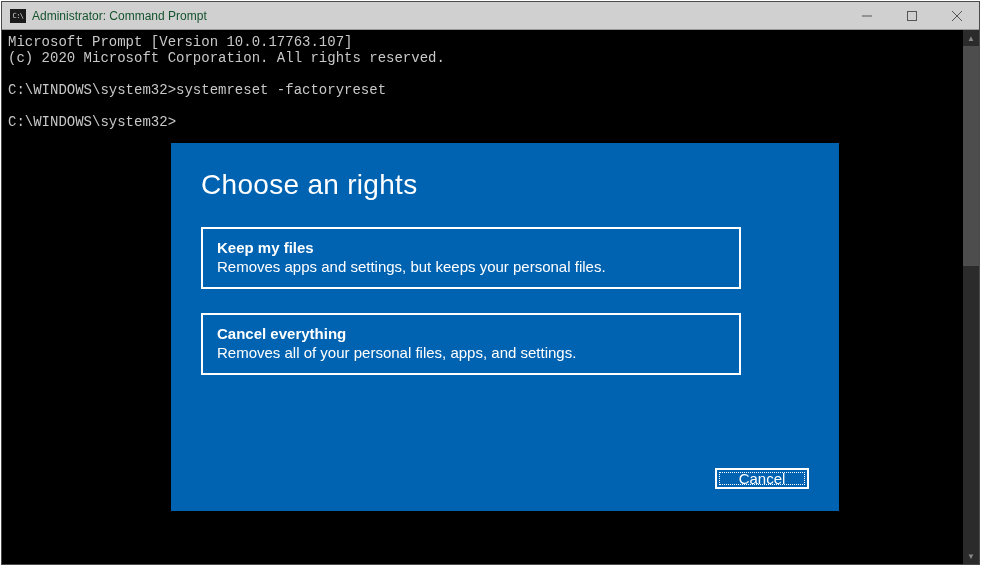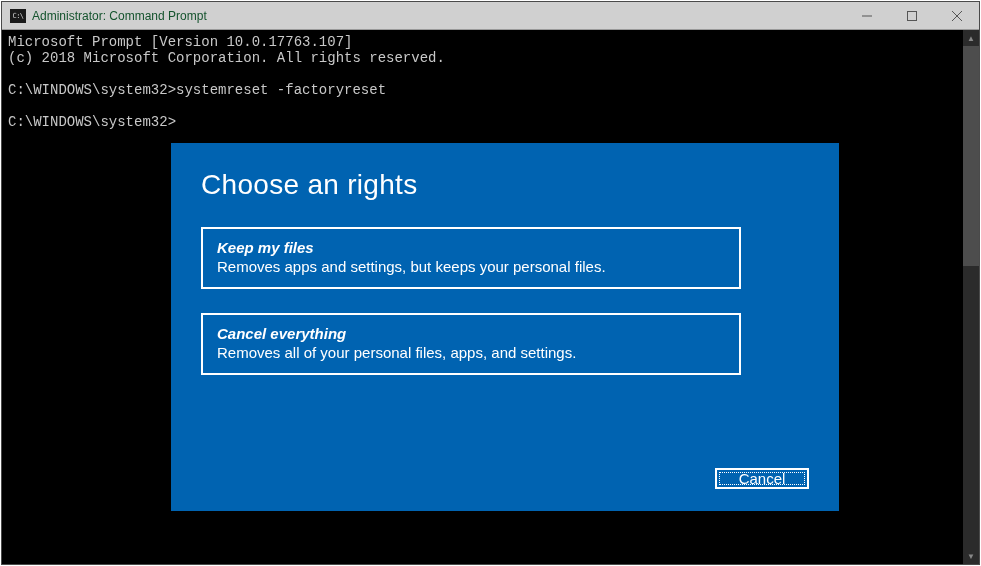--- a/index.html
+++ b/index.html
@@ -134,21 +134,20 @@
     .option-box {
       border: 2px solid #ffffff;
       padding: 10px 14px 12px 14px;
       margin-bottom: 24px;
       width: 540px;
     }
     .option-title {
       font-size: 15px;
       font-weight: 600;
       margin-bottom: 2px;
-      font-style: italic;
     }
     .option-desc {
       font-size: 15px;
       font-weight: 300;
     }
     .dialog-actions {
       position: absolute;
       bottom: 22px;
       right: 30px;
     }
@@ -186,21 +185,21 @@
         <svg viewBox="0 0 10 10">
             <line x1="0" y1="0" x2="10" y2="10" stroke="#555555" stroke-width="1"></line>
             <line x1="10" y1="0" x2="0" y2="10" stroke="#555555" stroke-width="1"></line>
           </svg>
       </div>
     </div>
   </div>
 
   <div class="terminal-body">
     <div class="terminal-content"><span>Microsoft Prompt [Version 10.0.17763.107]</span>
-<span>(c) 2018 Microsoft Corporation. All rights reserved.</span>
+<span>(c) 2020 Microsoft Corporation. All rights reserved.</span>
 <span></span>
 <span>C:\WINDOWS\system32&gt;systemreset -factoryreset</span>
 <span></span>
 <span>C:\WINDOWS\system32&gt;</span></div>
 
     <div class="scrollbar">
       <div class="scrollbar-arrow top">▲</div>
       <div class="scrollbar-thumb"></div>
       <div class="scrollbar-arrow bottom">▼</div>
     </div>

